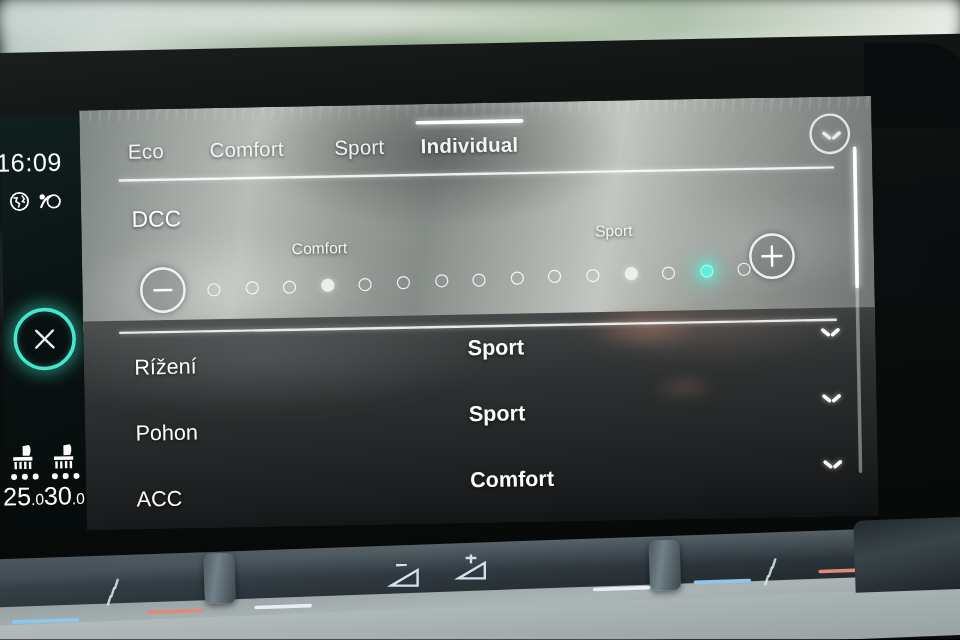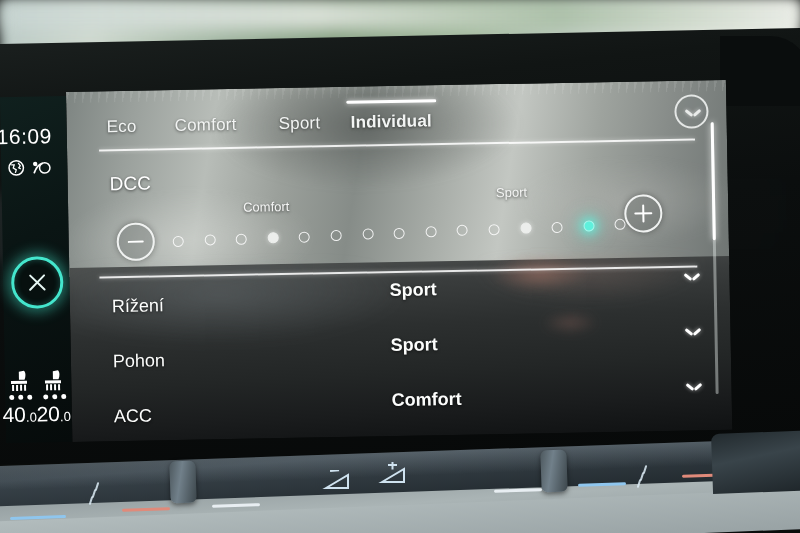--- a/index.html
+++ b/index.html
@@ -201,37 +201,37 @@
           <rect x="5" y="16" width="2" height="6" fill="#fff"></rect>
           <rect x="9" y="16" width="2" height="6" fill="#fff"></rect>
           <rect x="13" y="16" width="2" height="6" fill="#fff"></rect>
           <rect x="17" y="16" width="2" height="6" fill="#fff"></rect>
         </svg>
         <div class="seat-dots">
           <span class="sd a"></span>
             <span class="sd b"></span>
             <span class="sd c"></span>
         </div>
-        <div class="seat-temp"><span>40</span><span class="dec">.0</span></div>
+        <div class="seat-temp"><span>25</span><span class="dec">.0</span></div>
       </div>
       <div class="seat s-r">
         <svg class="seat-icon" viewBox="0 0 30 24">
           <path d="M17 2 C19 3 19 8 17.5 11 L12 11 L12 3 Z" fill="#fff"></path>
           <rect x="4" y="12" width="16" height="3" fill="#fff"></rect>
           <rect x="5" y="16" width="2" height="6" fill="#fff"></rect>
           <rect x="9" y="16" width="2" height="6" fill="#fff"></rect>
           <rect x="13" y="16" width="2" height="6" fill="#fff"></rect>
           <rect x="17" y="16" width="2" height="6" fill="#fff"></rect>
         </svg>
         <div class="seat-dots">
           <span class="sd a"></span>
             <span class="sd b"></span>
             <span class="sd c"></span>
         </div>
-        <div class="seat-temp"><span>20</span><span class="dec">.0</span></div>
+        <div class="seat-temp"><span>30</span><span class="dec">.0</span></div>
       </div>
     </div>
   </div>
 
   <div class="screen">
     <div class="scr-top"></div>
     <div class="scr-top-blur"></div>
     <div class="scr-bot"></div>
     <div class="scr-bot-glow"></div>
     <div class="scr-dust"></div>

